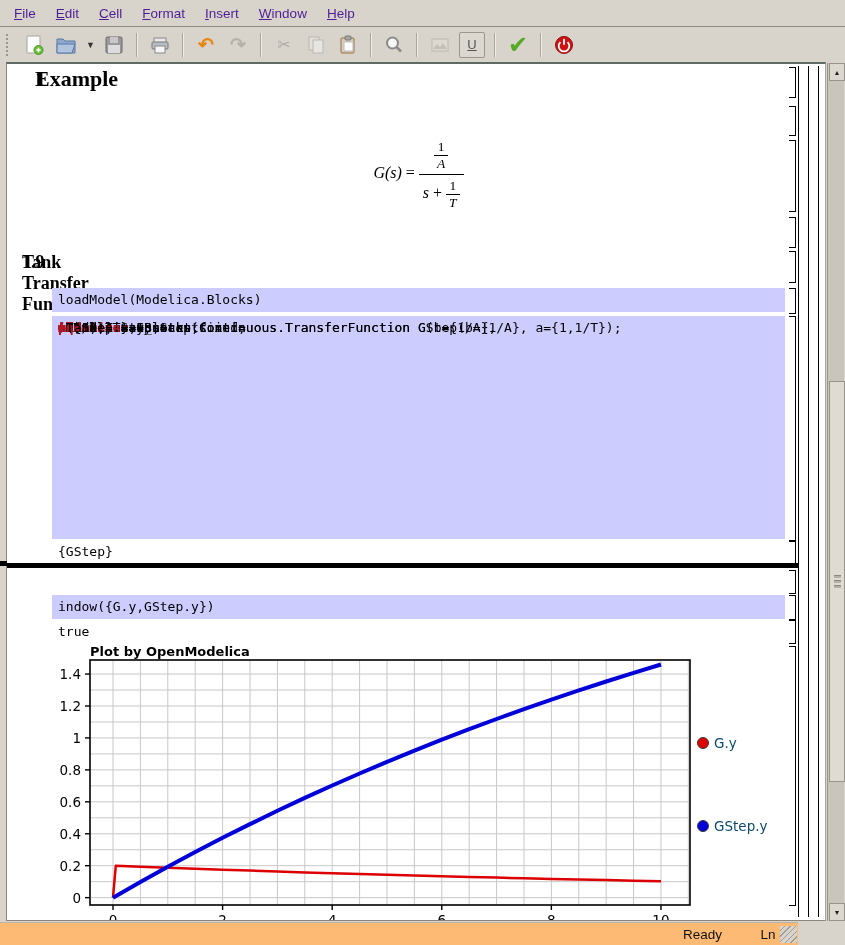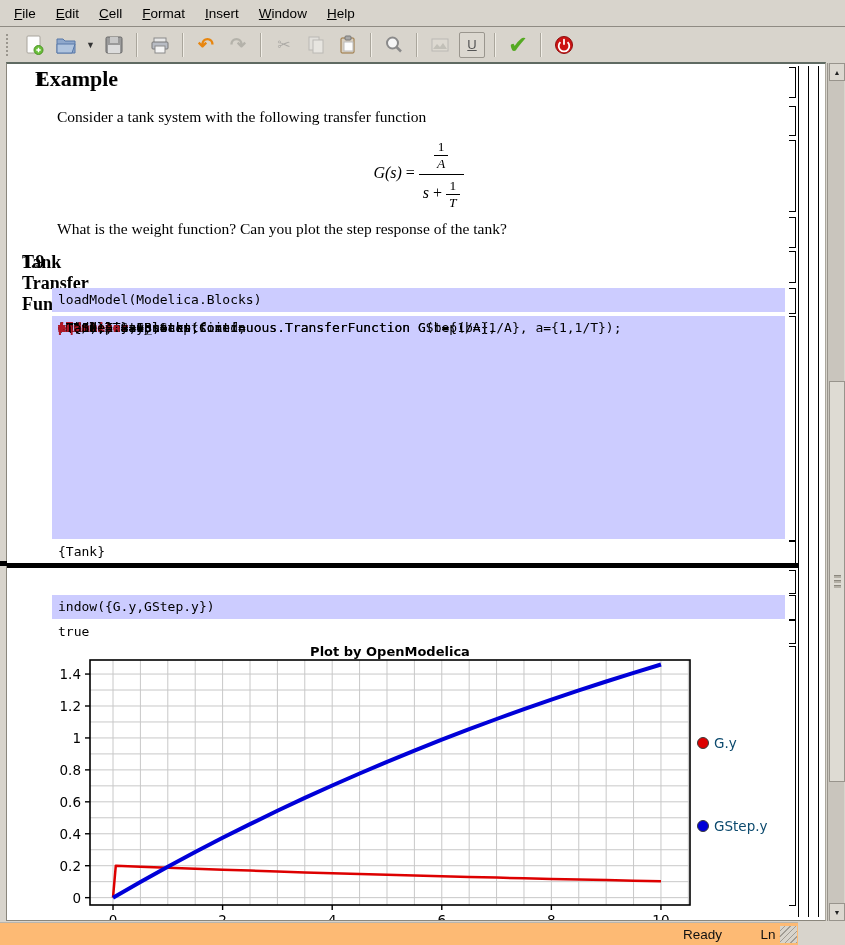--- a/index.html
+++ b/index.html
@@ -1,19 +1,19 @@
 <!DOCTYPE html>
 <html><head>
 <meta charset="utf-8">
 <style>
   html,body{margin:0;padding:0;width:845px;height:945px;overflow:hidden;
     background:#d8d4cc;font-family:"Liberation Sans",sans-serif;}
   
   .menubar{height:26px;display:flex;align-items:center;padding-left:4px;
-    border-bottom:1px solid #8f8b83;background:#d8d4cc;font-size:13.5px;color:#000000;}
+    border-bottom:1px solid #8f8b83;background:#d8d4cc;font-size:13.5px;color:#4c1d95;}
   .menu-item{padding:4px 10px;cursor:default;}
   .menu-item u{text-decoration:underline;}
   
   .toolbar{height:35px;display:flex;align-items:center;background:#d8d4cc;padding-left:2px;}
   .tb-handle{width:6px;height:22px;margin:0 4px;border-left:2px dotted #9a968e;}
   .tb-btn{width:30px;height:28px;display:flex;align-items:center;justify-content:center;
     border-radius:3px;margin:0 1px;}
   .tb-sep{width:1px;height:24px;background:#aaa69c;border-right:1px solid #f0ede6;margin:0 6px;}
   .tb-disabled{opacity:.45;}
   .glyph{font-size:19px;line-height:1;}
@@ -41,21 +41,21 @@
   .formula{width:733px;text-align:center;font-size:16px;}
   .it{font-style:italic;}
   .bigfrac,.frac{position:static;display:inline-block;text-align:center;vertical-align:middle;}
   .bigfrac>.bnum{position:static;display:block;border-bottom:1px solid #000;padding:1px 6px 3px;}
   .bigfrac>.bden{position:static;display:block;padding:3px 4px 1px;}
   .frac{font-size:13.5px;line-height:1.15;vertical-align:middle;}
   .frac>span{position:static;display:block;padding:0 3px;}
   .frac>.fn{border-bottom:1px solid #000;}
   .bigfrac span,.formula span{position:static;}
   
-  .plot-title{font-size:13px;font-weight:bold;color:#000;width:600px;text-align:center;
+  .plot-title{font-size:13px;font-weight:bold;color:#000;width:600px;text-align:left;
     font-family:"DejaVu Sans","Liberation Sans",sans-serif;}
   .legend{display:flex;align-items:center;gap:5px;position:absolute;}
   .legend .dot{position:static;width:12px;height:12px;border-radius:50%;border:1px solid #3a3a3a;box-sizing:border-box;}
   .legend .lbl{position:static;font-size:13.5px;color:#0c4a6e;font-family:"DejaVu Sans","Liberation Sans",sans-serif;}
   
   .bracket{border-top:1px solid #000;border-right:1px solid #000;border-bottom:1px solid #000;width:6px;}
   .gline{width:0;border-right:1px solid #000;}
   
   .scrollbar{position:absolute;left:827px;top:63px;width:17px;height:858px;background:#c9c5bd;
     border-left:1px solid #98948c;box-sizing:border-box;}
@@ -172,46 +172,44 @@
   </div>
 </div>
 
 <div class="doc">
 
   <div class="serif h1" style="left:28px;top:2px;">
     <span class="hnum">1</span>
       <span>Example</span>
   </div>
 
-  <div class="serif para" style="left:50px;top:44px;">Consider a tank system with the following transfer function</div>
 
   <div class="formula serif" style="left:45px;top:74px;">
     <span class="it">G(s)</span>
     <span>=</span>
     <span class="bigfrac">
       <span class="bnum"><span class="frac"><span class="fn">1</span><span class="fd it">A</span></span></span>
       <span class="bden"><span class="it">s</span>
         <span>+</span>
         <span class="frac"><span class="fn">1</span><span class="fd it">T</span></span>
       </span>
     </span>
   </div>
 
-  <div class="serif para" style="left:50px;top:156px;">What is the weight function? Can you plot the step response of the tank?</div>
 
   <div class="serif h2" style="left:15px;top:188px;">
     <span class="hnum">1.9</span>
       <span>Tank Transfer Function</span>
   </div>
 
   <div class="mono codecell" style="left:45px;top:224px;width:733px;height:24px;"><div class="codeline"><span>loadModel(Modelica.Blocks)</span></div></div>
 
   <div class="mono codecell" style="left:45px;top:252px;width:733px;height:223px;"><div class="codeline"><span class="kw">model</span><span> Tank</span></div><div class="codeline"><span>  Modelica.Blocks.Continuous.TransferFunction G(b={1/A},</span></div><div class="codeline"><span>a={1,1/T},y_start(fixed=</span><span class="kw">true</span><span>)=1/A);</span></div><div class="codeline"><span>  Modelica.Blocks.Continuous.TransferFunction GStep(b={1/A}, a={1,1/T});</span></div><div class="codeline"><span>  </span><span class="kw">parameter</span><span> Real T = 15;</span></div><div class="codeline"><span>  </span><span class="kw">parameter</span><span> Real A = 5;</span></div><div class="codeline"><span>  Real u = </span><span class="kw">if</span><span> (</span><span class="kw">time</span><span> &gt; 0 </span><span class="kw">or</span><span> </span><span class="kw">time</span><span>&lt;0) </span><span class="kw">then</span><span> 0 </span><span class="kw">else</span><span> Modelica.Constants.inf;</span></div><div class="codeline"><span>  Real uStep = </span><span class="kw">if</span><span> (</span><span class="kw">time</span><span> &gt; 0 </span><span class="kw">or</span><span> </span><span class="kw">time</span><span>&lt;0) </span><span class="kw">then</span><span> 1 </span><span class="kw">else</span><span> 0;</span></div><div class="codeline"><span class="kw">equation</span></div><div class="codeline"><span>  G.u =  </span><span class="kw">if</span><span> </span><span class="kw">time</span><span> &gt; 0 </span><span class="kw">then</span><span> 0 </span><span class="kw">else</span><span> 1e10;</span></div><div class="codeline"><span>  GStep.u = uStep;</span></div><div class="codeline"><span class="kw">end</span><span> Tank;</span></div></div>
 
-  <div class="mono outcell" style="left:51px;top:478px;">{Tank}</div>
+  <div class="mono outcell" style="left:51px;top:478px;">{GStep}</div>
 
   <div class="thickline" style="left:0;top:499px;width:792px;height:5px;"></div>
 
 
   <div class="mono codecell" style="left:45px;top:531px;width:733px;height:24px;"><div class="codeline"><span>indow({G.y,GStep.y})</span></div></div>
 
   <div class="mono outcell" style="left:51px;top:558px;">true</div>
 
   <div class="plot-title" style="left:83px;top:580px;">Plot by OpenModelica</div>
   <svg id="plot-svg" style="left:45px;top:592px;" width="660" height="272">

